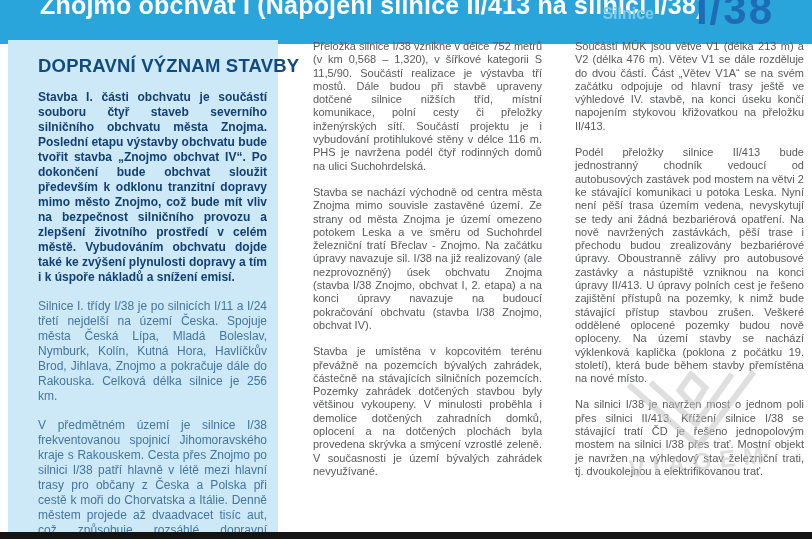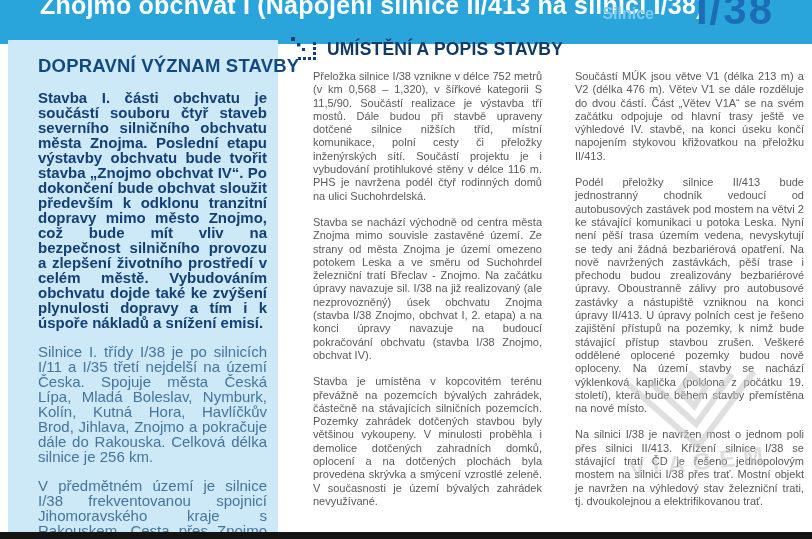--- a/index.html
+++ b/index.html
@@ -31,21 +31,21 @@
   
   .left-panel {
     position:absolute; left:8px; top:40px; width:270px; height:493px;
     background:#cde9f7; padding:15px 11px 0 30px;
   }
   .left-panel h2 {
     margin:0 0 13px 0; font-size:18.5px; font-weight:bold;
     color:#114a82; letter-spacing:0.2px; white-space:nowrap;
   }
   .left-panel p {
-    margin:0 0 14px 0; font-size:15px; line-height:15px;
+    margin:0 0 14px 0; font-size:12px; line-height:15px;
     color:#44759f; text-align:justify;
   }
   .left-panel p.lead { font-weight:bold; color:#123f75; }
   
   .main { position:absolute; left:290px; top:34px; width:514px; }
   .section-head { display:flex; align-items:center; gap:9px; height:30px; }
   .section-head h2 {
     margin:0; font-size:17.5px; font-weight:bold; color:#0f3a66;
     letter-spacing:0.2px; white-space:nowrap;
   }
@@ -79,42 +79,25 @@
 
   <header class="topbar">
     <h1 class="topbar-title">Znojmo obchvat I (Napojení silnice II/413 na silnici I/38)</h1>
     <span class="brand-small">Silnice</span>
     <span class="brand-large">I/38</span>
   </header>
 
   <aside class="left-panel">
     <h2>DOPRAVNÍ VÝZNAM STAVBY</h2>
     <p class="lead">Stavba I. části obchvatu je součástí souboru čtyř staveb severního silničního obchvatu města Znojma. Poslední etapu výstavby obchvatu bude tvořit stavba „Znojmo obchvat IV“. Po dokončení bude obchvat sloužit především k odklonu tranzitní dopravy mimo město Znojmo, což bude mít vliv na bezpečnost silničního provozu a zlepšení životního prostředí v celém městě. Vybudováním obchvatu dojde také ke zvýšení plynulosti dopravy a tím i k úspoře nákladů a snížení emisí.</p>
-    <p>Silnice I. třídy I/38 je po silnicích I/11 a I/35 třetí nejdelší na území Česka. Spojuje města Česká Lípa, Mladá Boleslav, Nymburk, Kolín, Kutná Hora, Havlíčkův Brod, Jihlava, Znojmo a pokračuje dále do Rakouska. Celková délka silnice je 256 km.</p>
+    <p>Silnice I. třídy I/38 je po silnicích I/11 a I/24 třetí nejdelší na území Česka. Spojuje města Česká Lípa, Mladá Boleslav, Nymburk, Kolín, Kutná Hora, Havlíčkův Brod, Jihlava, Znojmo a pokračuje dále do Rakouska. Celková délka silnice je 256 km.</p>
     <p>V předmětném území je silnice I/38 frekventovanou spojnicí Jihomoravského kraje s Rakouskem. Cesta přes Znojmo po silnici I/38 patří hlavně v létě mezi hlavní trasy pro občany z Česka a Polska při cestě k moři do Chorvatska a Itálie. Denně městem projede až dvaadvacet tisíc aut, což způsobuje rozsáhlé dopravní komplikace a nesnesitelné životní podmínky. Po zpoplatnění cesty do Rakouska z Pohořelic na Mikulov pro kamiony navíc míří do Znojma ve velkém také nákladní auta. V roce 2026 po zprovoznění této stavby (s ukončením obchvatu Znojma na MÚK Suchohrdelská) se předpokládá průměrný provoz ve výši 10 415 vozidel v obou směrech za 24 hod.</p>
   </aside>
 
   <section class="main">
-    <div class="section-head">
-      <svg class="dots-icon" width="28" height="26" viewBox="0 0 28 26" aria-hidden="true">
-        <g fill="#123f75">
-          <rect x="1" y="1" width="4" height="4"></rect>
-          <rect x="7" y="7" width="3.4" height="3.4"></rect>
-          <rect x="12" y="12" width="3" height="3"></rect>
-          <rect x="23" y="6" width="3" height="3"></rect>
-          <rect x="23" y="11" width="3" height="3"></rect>
-          <rect x="23" y="16" width="3" height="3"></rect>
-          <rect x="8" y="21" width="3" height="3"></rect>
-          <rect x="13" y="21" width="3" height="3"></rect>
-          <rect x="18" y="21" width="3" height="3"></rect>
-          <rect x="23" y="21" width="3" height="3"></rect>
-        </g>
-      </svg>
-      <h2>UMÍSTĚNÍ A POPIS STAVBY</h2>
-    </div>
     <div class="cols">
       <div class="col">
         <p>Přeložka silnice I/38 vznikne v délce 752 metrů (v km 0,568 – 1,320), v šířkové kategorii S 11,5/90. Součástí realizace je výstavba tří mostů. Dále budou při stavbě upraveny dotčené silnice nižších tříd, místní komunikace, polní cesty či přeložky inženýrských sítí. Součástí projektu je i vybudování protihlukové stěny v délce 116 m. PHS je navržena podél čtyř rodinných domů na ulici Suchohrdelská.</p>
         <p>Stavba se nachází východně od centra města Znojma mimo souvisle zastavěné území. Ze strany od města Znojma je území omezeno potokem Leska a ve směru od Suchohrdel železniční tratí Břeclav - Znojmo. Na začátku úpravy navazuje sil. I/38 na již realizovaný (ale nezprovozněný) úsek obchvatu Znojma (stavba I/38 Znojmo, obchvat I, 2. etapa) a na konci úpravy navazuje na budoucí pokračování obchvatu (stavba I/38 Znojmo, obchvat IV).</p>
         <p>Stavba je umístěna v kopcovitém terénu převážně na pozemcích bývalých zahrádek, částečně na stávajících silničních pozemcích. Pozemky zahrádek dotčených stavbou byly většinou vykoupeny. V minulosti proběhla i demolice dotčených zahradních domků, oplocení a na dotčených plochách byla provedena skrývka a smýcení vzrostlé zeleně. V současnosti je území bývalých zahrádek nevyužívané.</p>
       </div>
       <div class="col">
         <p>Součástí MÚK jsou větve V1 (délka 213 m) a V2 (délka 476 m). Větev V1 se dále rozděluje do dvou částí. Část „Větev V1A“ se na svém začátku odpojuje od hlavní trasy ještě ve výhledové IV. stavbě, na konci úseku končí napojením stykovou křižovatkou na přeložku II/413.</p>
         <p>Podél přeložky silnice II/413 bude jednostranný chodník vedoucí od autobusových zastávek pod mostem na větvi 2 ke stávající komunikaci u potoka Leska. Nyní není pěší trasa územím vedena, nevyskytují se tedy ani žádná bezbariérová opatření. Na nově navržených zastávkách, pěší trase i přechodu budou zrealizovány bezbariérové úpravy. Oboustranně zálivy pro autobusové zastávky a nástupiště vzniknou na konci úpravy II/413. U úpravy polních cest je řešeno zajištění přístupů na pozemky, k nimž bude stávající přístup stavbou zrušen. Veškeré oddělené oplocené pozemky budou nově oploceny. Na území stavby se nachází výklenková kaplička (poklona z počátku 19. století), která bude během stavby přemístěna na nové místo.</p>
         <p>Na silnici I/38 je navržen most o jednom poli přes silnici II/413. Křížení silnice I/38 se stávající tratí ČD je řešeno jednopolovým mostem na silnici I/38 přes trať. Mostní objekt je navržen na výhledový stav železniční trati, tj. dvoukolejnou a elektrifikovanou trať.</p>

